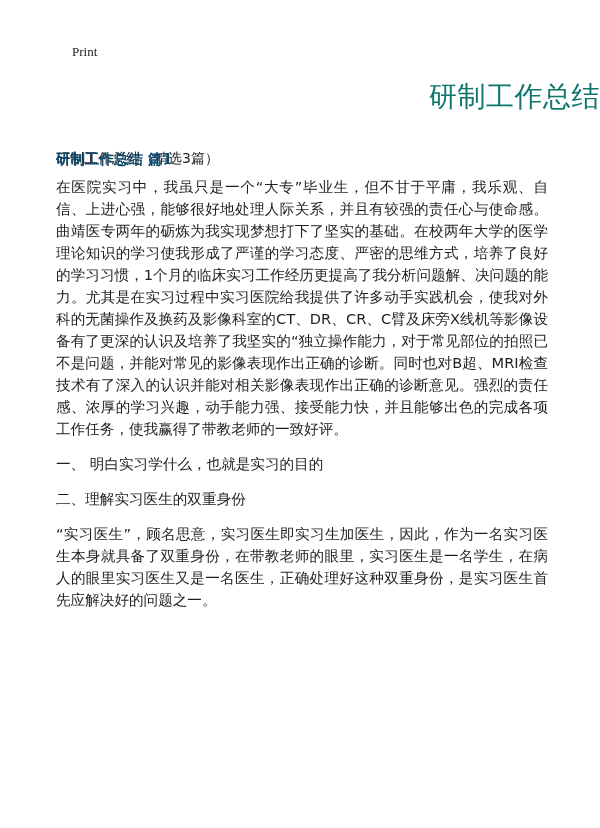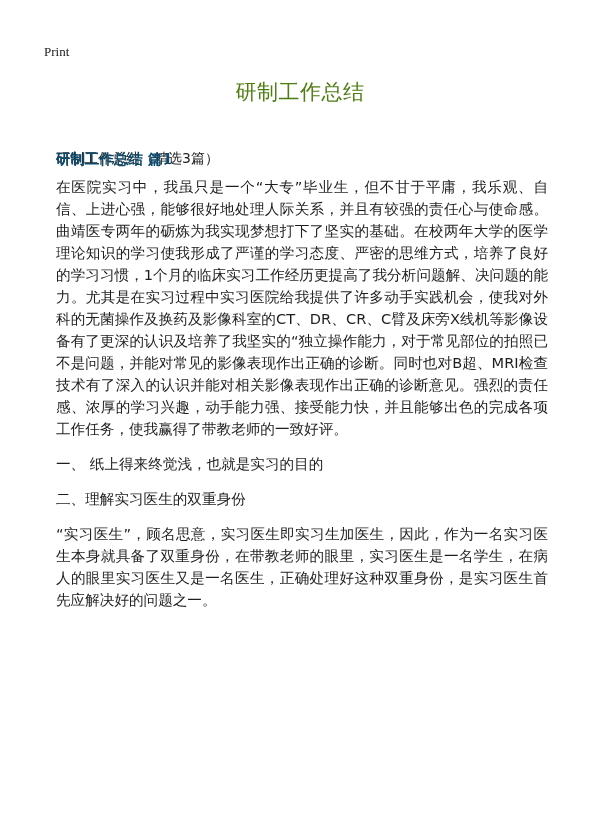--- a/index.html
+++ b/index.html
@@ -1,25 +1,25 @@
 <!DOCTYPE html>
 <html><head>
 <meta charset="utf-8">
 <style>
   html, body { margin: 0; padding: 0; background: #ffffff; }
   body { width: 600px; height: 828px; overflow: hidden; position: relative; color: #1a1a1a; }
   .print {
-    position: absolute; left: 44px; top: 44px;
+    position: absolute; left: 72px; top: 44px;
     font-family: "Liberation Serif", "DejaVu Serif", serif;
     font-size: 13px; color: #222;
   }
   .title {
-    position: absolute; left: 0; width: 600px; top: 78px; text-align: center;
+    position: absolute; left: 0; width: 600px; top: 78px; text-align: right;
     font-family: "DejaVu Sans", "Liberation Sans", sans-serif;
-    font-size: 21px; color: #4d7c0f; letter-spacing: 0.5px;
+    font-size: 28px; color: #0f766e; letter-spacing: 0.5px;
   }
   .subtitle {
     position: absolute; left: 56px; top: 132px;
     font-family: "DejaVu Sans", "Liberation Sans", sans-serif;
     font-size: 14px; color: #222; margin-top: 18px;
   }
   .section-head {
     position: absolute; left: 56px; top: 150px;
     font-family: "DejaVu Serif", "Liberation Serif", serif;
     font-size: 14.5px; font-weight: bold; color: #0c4a6e;
@@ -38,16 +38,16 @@
 <div class="print">Print</div>
 
 <div class="title">研制工作总结</div>
 
 <div class="subtitle">研制工作总结（精选3篇）</div>
 
 <div class="section-head">研制工作总结 篇1</div>
 
 <div class="body">
   <p>在医院实习中，我虽只是一个“大专”毕业生，但不甘于平庸，我乐观、自信、上进心强，能够很好地处理人际关系，并且有较强的责任心与使命感。曲靖医专两年的砺炼为我实现梦想打下了坚实的基础。在校两年大学的医学理论知识的学习使我形成了严谨的学习态度、严密的思维方式，培养了良好的学习习惯，1个月的临床实习工作经历更提高了我分析问题解、决问题的能力。尤其是在实习过程中实习医院给我提供了许多动手实践机会，使我对外科的无菌操作及换药及影像科室的CT、DR、CR、C臂及床旁X线机等影像设备有了更深的认识及培养了我坚实的“独立操作能力，对于常见部位的拍照已不是问题，并能对常见的影像表现作出正确的诊断。同时也对B超、MRI检查技术有了深入的认识并能对相关影像表现作出正确的诊断意见。强烈的责任感、浓厚的学习兴趣，动手能力强、接受能力快，并且能够出色的完成各项工作任务，使我赢得了带教老师的一致好评。</p>
-  <p class="h">一、 纸上得来终觉浅，也就是实习的目的</p>
+  <p class="h">一、 明白实习学什么，也就是实习的目的</p>
   <p class="h">二、理解实习医生的双重身份</p>
   <p>“实习医生”，顾名思意，实习医生即实习生加医生，因此，作为一名实习医生本身就具备了双重身份，在带教老师的眼里，实习医生是一名学生，在病人的眼里实习医生又是一名医生，正确处理好这种双重身份，是实习医生首先应解决好的问题之一。</p>
 </div>
 
 </body></html>

